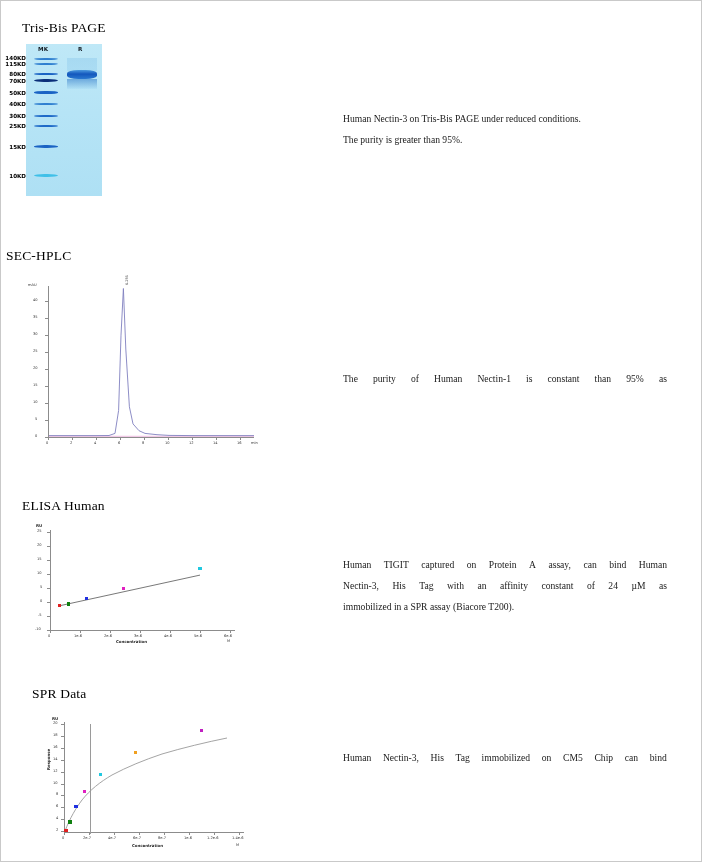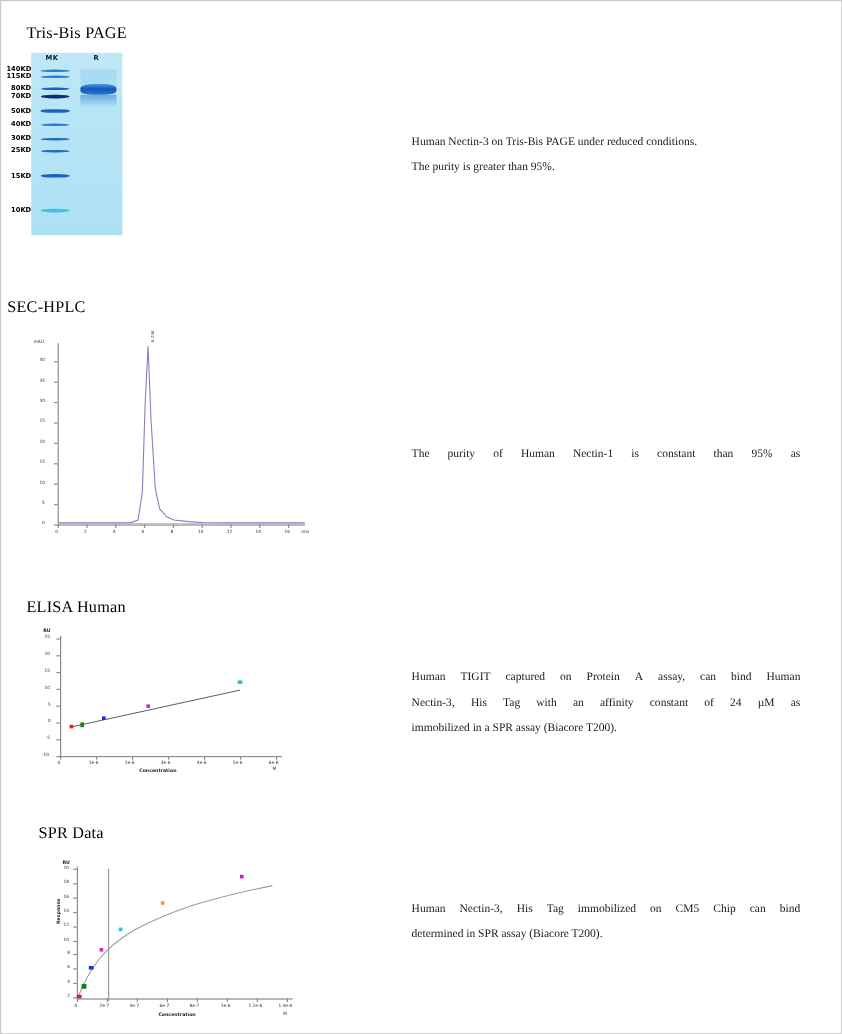--- a/index.html
+++ b/index.html
@@ -413,14 +413,13 @@
       <span>Nectin-3,</span>
       <span>His</span>
       <span>Tag</span>
       <span>immobilized</span>
       <span>on</span>
       <span>CM5</span>
       <span>Chip</span>
       <span>can</span>
       <span>bind</span>
   </span>
-  <span class="ln">determined in SPR assay (Biacore T200).</span>
 </div>
 
 </body></html>

